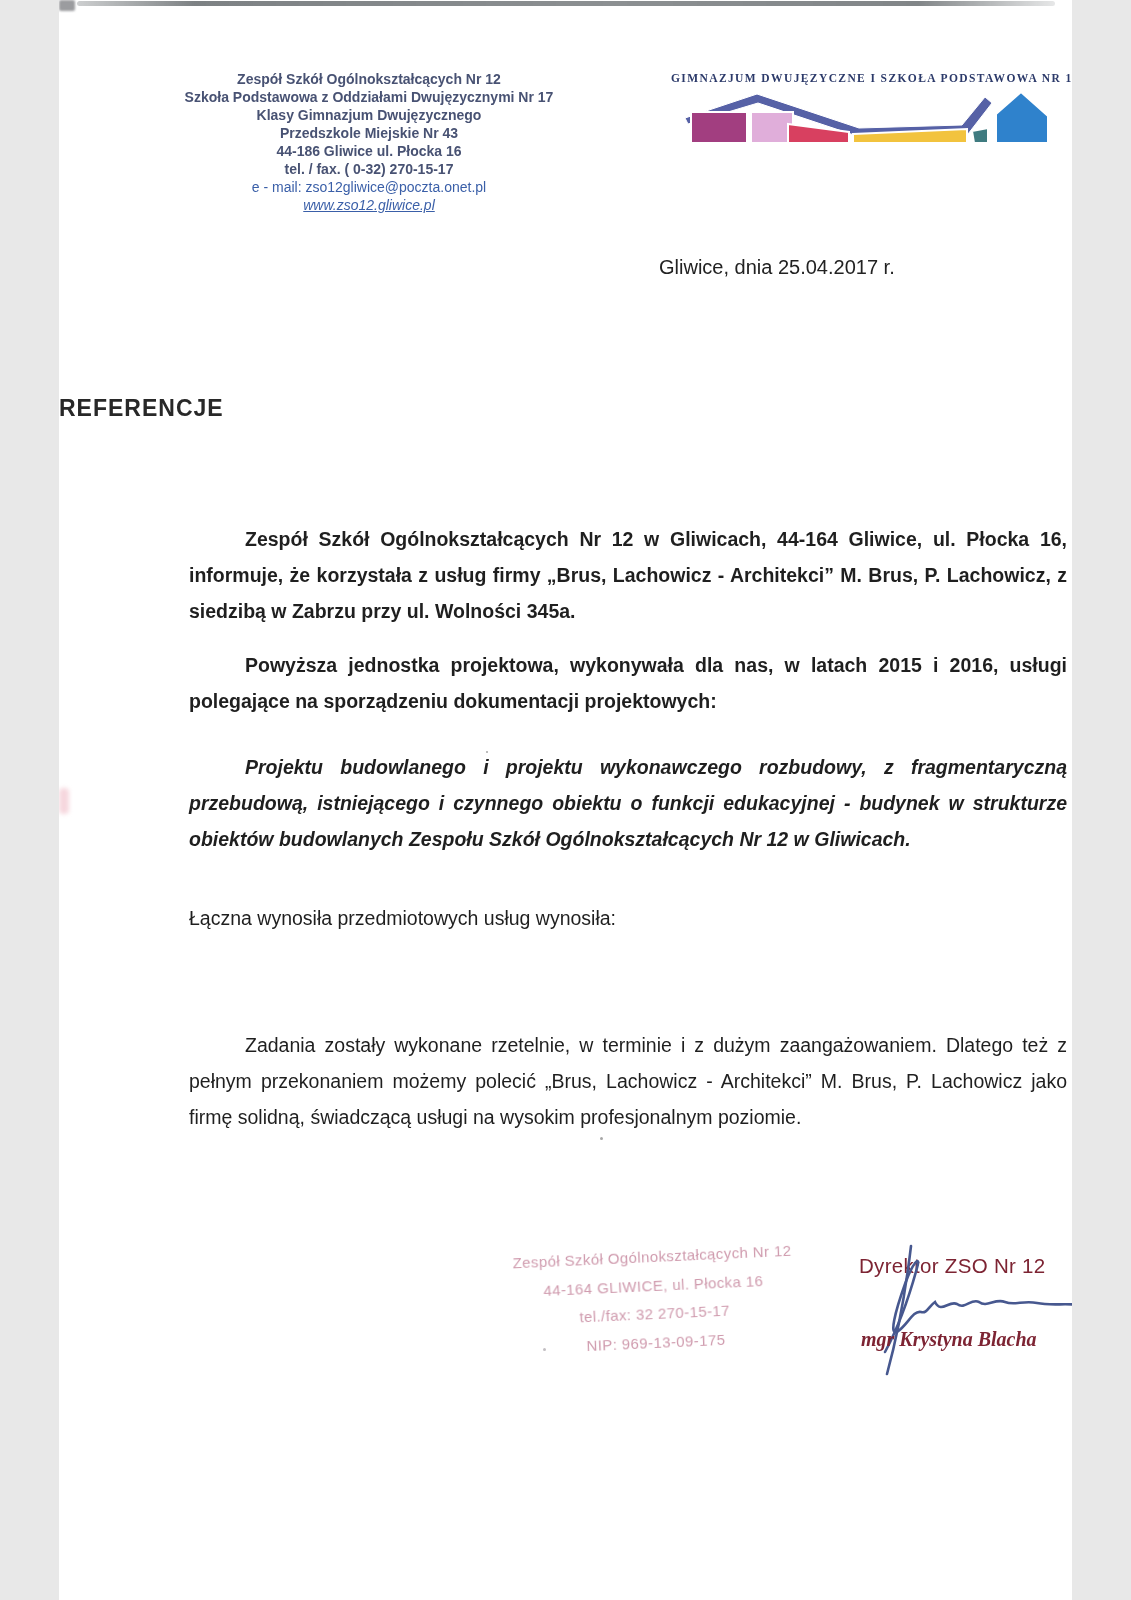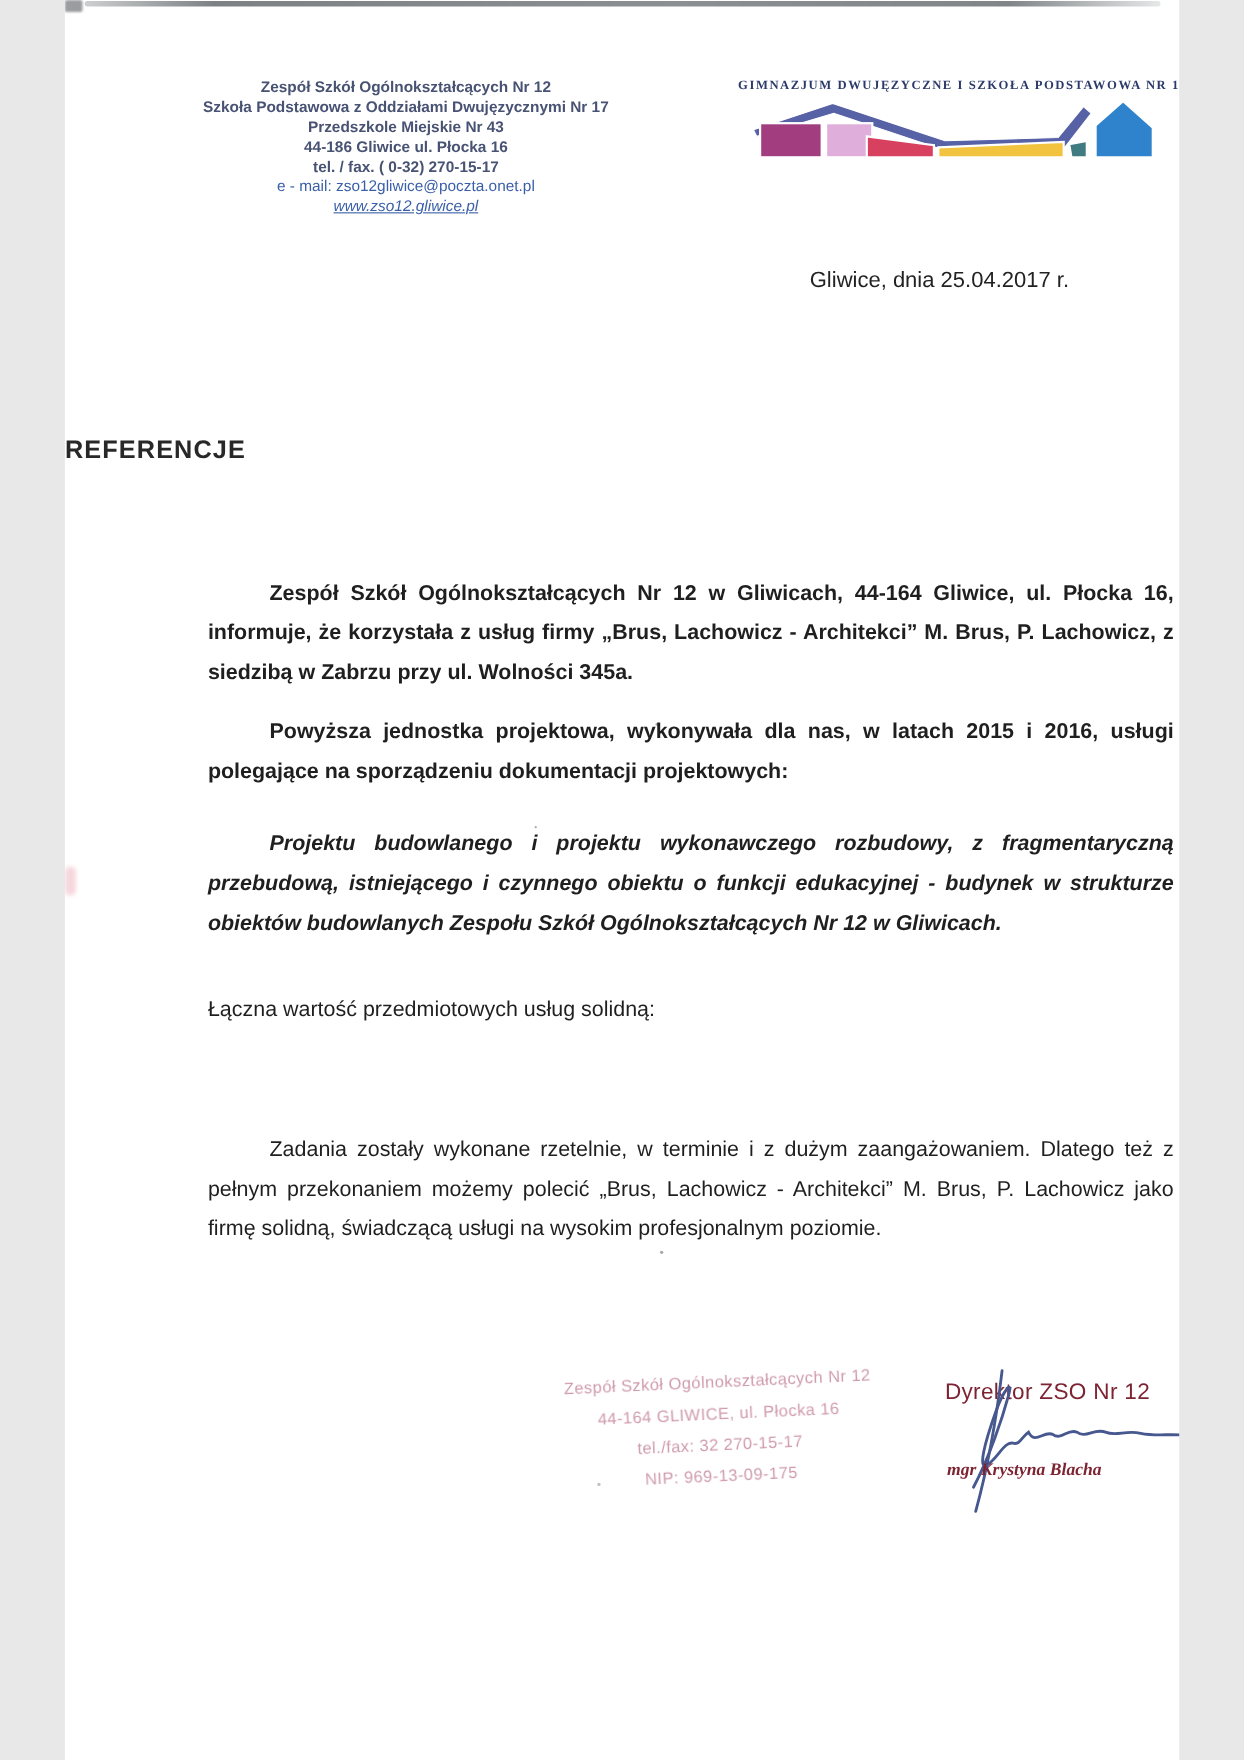--- a/index.html
+++ b/index.html
@@ -53,22 +53,22 @@
   }
   #logo .logo-subtitle{
     font-family:"Liberation Serif",serif;font-weight:bold;
     font-size:11.5px;line-height:13px;letter-spacing:1.4px;color:#2c3a6a;
     white-space:nowrap;
   }
   #logo svg{display:block;margin-top:6px;}
 
   
   #date-line{
-    position:absolute;left:600px;top:244px;width:390px;
-    text-align:center;font-size:20px;color:#222;
+    position:absolute;left:600px;top:256px;width:390px;
+    text-align:left;font-size:20px;color:#222;
   }
   #doc-title{
     position:absolute;left:0;top:395px;width:1131px;
     text-align:left;font-size:23px;font-weight:bold;
     letter-spacing:1px;color:#282828;
   }
 
   
   .para{
     position:absolute;left:130px;width:878px;
@@ -92,40 +92,41 @@
 
   
   #signature{position:absolute;left:788px;top:1240px;width:250px;height:150px;}
   #signature .sig-role{
     position:absolute;left:12px;top:14px;
     font-size:20.5px;color:#7d2433;letter-spacing:.3px;white-space:nowrap;
   }
   #signature .sig-name{
     position:absolute;left:14px;top:88px;
     font-family:"Liberation Serif",serif;font-style:italic;font-weight:bold;
-    font-size:16px;color:#7d2433;white-space:nowrap;
+    font-size:20px;color:#7d2433;white-space:nowrap;
   }
   #signature svg{position:absolute;left:0;top:0;}
 </style>
 </head>
 <body>
 
 <div id="page">
 
   <div class="scan-topbar"></div>
   <div class="scan-corner"></div>
   <div class="scan-smudge"></div>
   <div class="scan-dot" id="dot1"></div>
   <div class="scan-dot" id="dot2"></div>
   <div class="scan-dot" id="dot3"></div>
   <div class="scan-dot" id="dot4"></div>
 
   <div id="school-info">
     <div>Zespół Szkół Ogólnokształcących Nr 12</div>
     <div>Szkoła Podstawowa z Oddziałami Dwujęzycznymi Nr 17</div>
+    <div>Klasy Gimnazjum Dwujęzycznego</div>
     <div>Przedszkole Miejskie Nr 43</div>
     <div>44-186 Gliwice ul. Płocka 16</div>
     <div>tel. / fax.  ( 0-32) 270-15-17</div>
     <div class="link-line">e - mail: zso12gliwice@poczta.onet.pl</div>
     <div class="site-line">www.zso12.gliwice.pl</div>
   </div>
 
   <div id="logo">
     <div class="logo-subtitle">GIMNAZJUM DWUJĘZYCZNE I SZKOŁA PODSTAWOWA NR 17</div>
     <svg width="390" height="62" viewBox="0 0 390 62" aria-hidden="true">
@@ -146,21 +147,21 @@
     </svg>
   </div>
 
   <div id="date-line">Gliwice, dnia 25.04.2017 r.</div>
 
   <div id="doc-title">REFERENCJE</div>
 
   <p class="para" id="para-intro">Zespół Szkół Ogólnokształcących Nr 12 w Gliwicach, 44-164 Gliwice, ul. Płocka 16, informuje, że korzystała z usług firmy „Brus, Lachowicz - Architekci”  M. Brus, P. Lachowicz, z siedzibą w Zabrzu przy ul. Wolności 345a.</p>
   <p class="para" id="para-services">Powyższa jednostka projektowa, wykonywała dla nas, w latach 2015 i 2016, usługi polegające na sporządzeniu dokumentacji projektowych:</p>
   <p class="para" id="para-project">Projektu budowlanego i projektu wykonawczego rozbudowy, z fragmentaryczną przebudową, istniejącego i czynnego obiektu o funkcji edukacyjnej - budynek w strukturze obiektów budowlanych Zespołu Szkół Ogólnokształcących Nr 12 w Gliwicach.</p>
-  <p class="para" id="para-value">Łączna wartość przedmiotowych usług solidną:</p>
+  <p class="para" id="para-value">Łączna wynosiła przedmiotowych usług wynosiła:</p>
   <p class="para" id="para-closing">Zadania zostały wykonane rzetelnie, w terminie i z dużym zaangażowaniem. Dlatego też z pełnym przekonaniem możemy polecić „Brus, Lachowicz - Architekci” M. Brus, P. Lachowicz jako firmę solidną, świadczącą usługi na wysokim profesjonalnym poziomie.</p>
 
   <div id="stamp">
     <div>Zespół Szkół Ogólnokształcących Nr 12</div>
     <div>44-164 GLIWICE, ul. Płocka 16</div>
     <div>tel./fax: 32 270-15-17</div>
     <div>NIP: 969-13-09-175</div>
   </div>
 
   <div id="signature">

